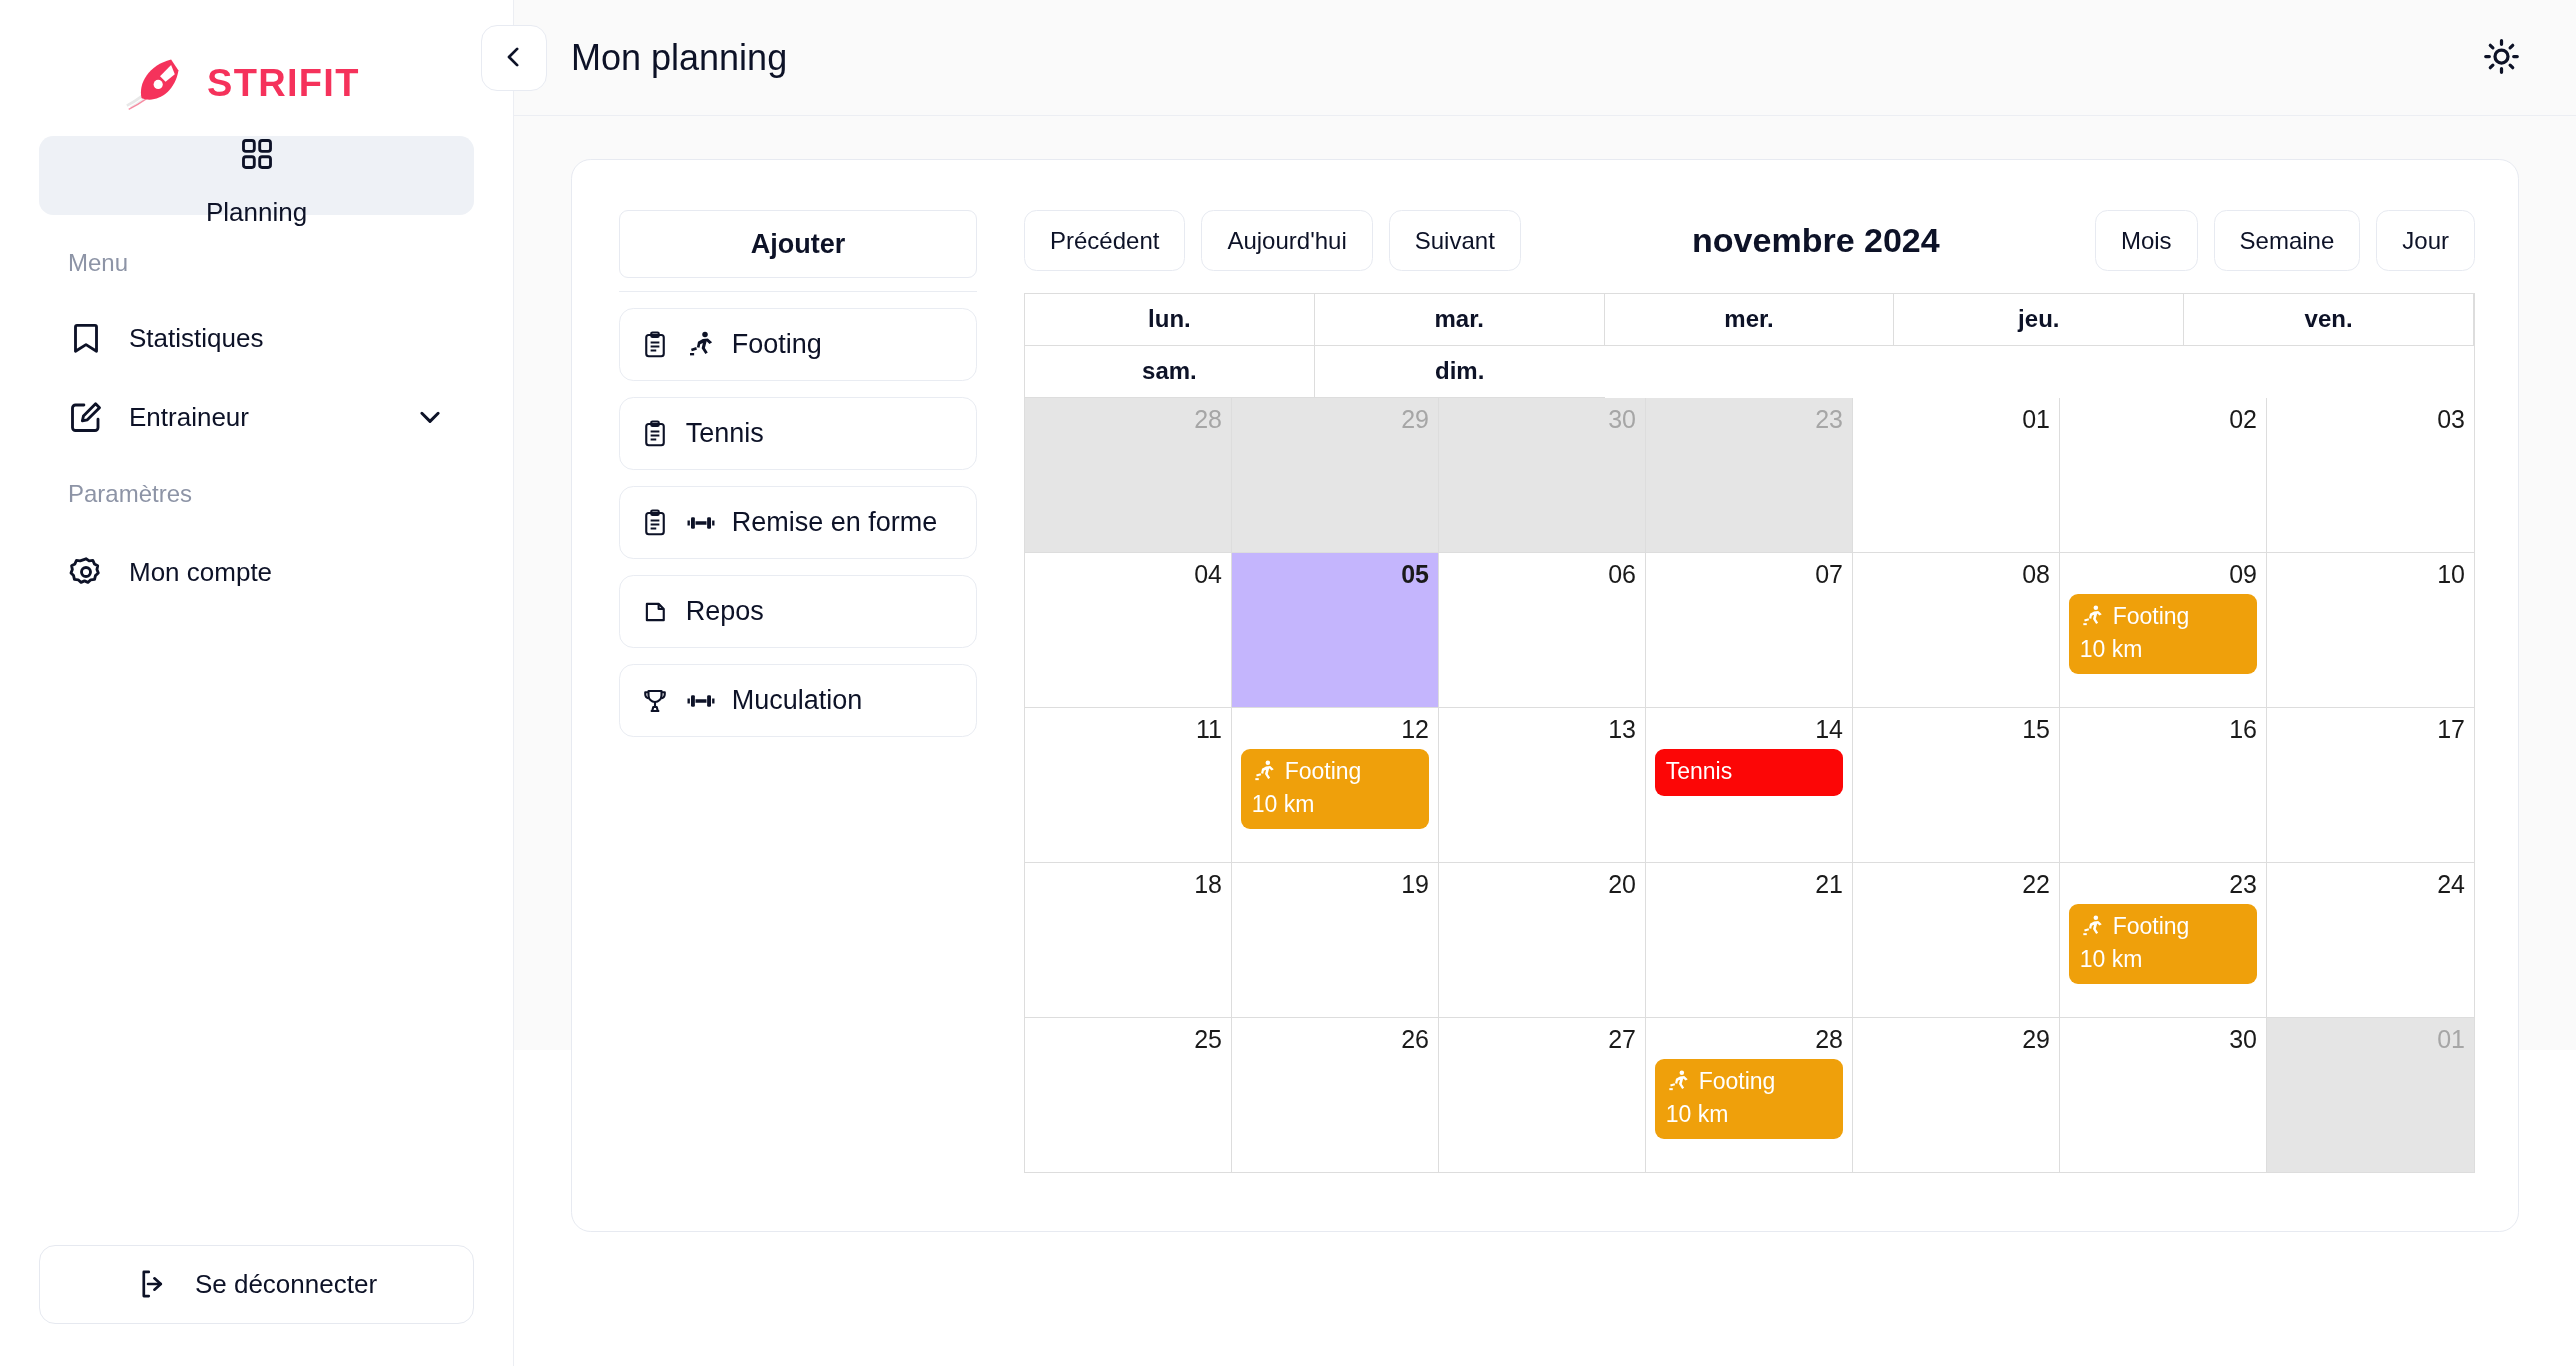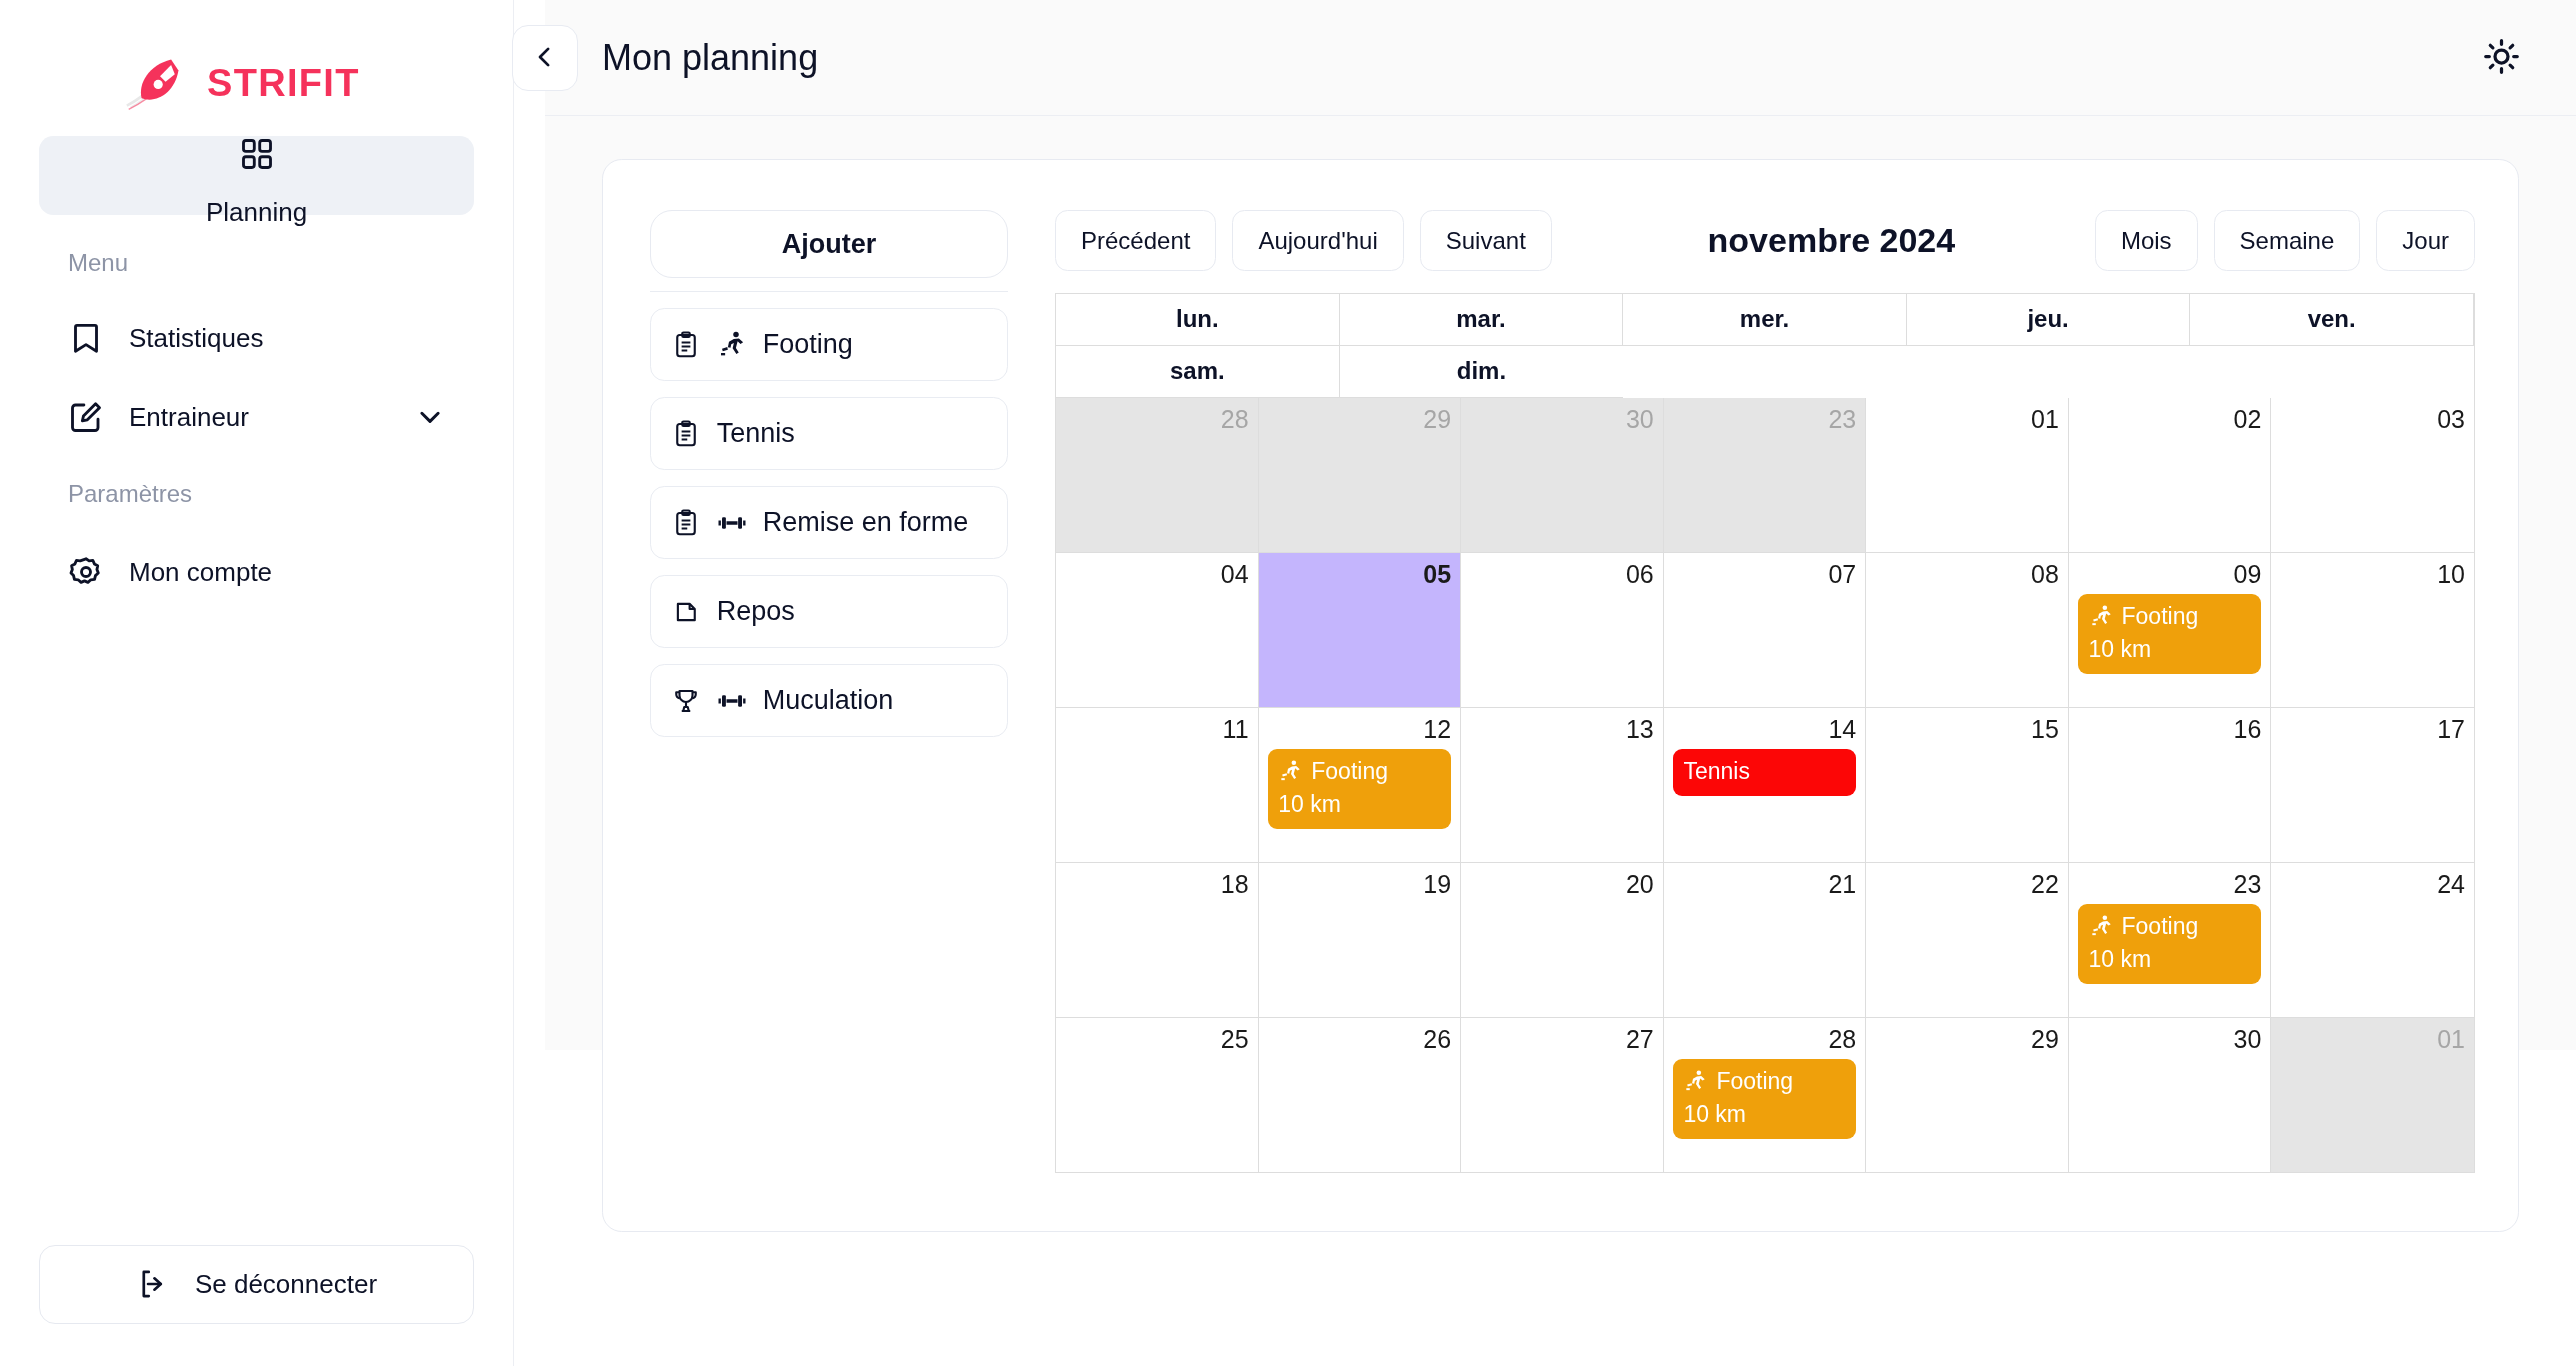--- a/index.html
+++ b/index.html
@@ -2,21 +2,21 @@
 <html style="font-size:14.3px"><head>
 <meta charset="utf-8">
 <style>
   * { box-sizing: border-box; margin: 0; padding: 0; }
   html, body {
     width: 2576px; height: 1367px;
     font-family: "Liberation Sans", sans-serif;
     background: #ffffff;
     overflow: hidden;
   }
-  .app { display: flex; width: 2576px; height: 1050px; gap: 31px; }
+  .app { display: flex; width: 2576px; height: 1050px; }
 
   
   .sidebar {
     width: 514px; height: 1367px;
     background: #ffffff;
     border-right: 1.8px solid #eceef3;
     display: flex; flex-direction: column;
     flex: 0 0 514px;
     position: relative;
   }
@@ -81,21 +81,21 @@
   .content { flex: 1; padding: 43px 57px 0 57px; }
   .card {
     background: #ffffff; border: 1.8px solid #e7eaf1; border-radius: 19.7px;
     height: 1073px; padding: 50px 43px 0 47px;
     display: flex; gap: 47px;
   }
 
   
   .activity-panel { width: 358px; flex: 0 0 358px; }
   .add-btn {
-    width: 100%; height: 68px; border: 1.8px solid #e7eaf1; border-radius: 22px;
+    width: 100%; height: 68px; border: 1.8px solid #e7eaf1; border-radius: 9px;
     background: #fff; font-size: 27px; color: #0d1227; font-weight: 700;
     cursor: pointer; font-family: inherit;
   }
   .divider { height: 1.8px; background: #e9ecf2; margin: 12.5px 0 16px 0; }
   .activity-item {
     border: 1.8px solid #e9ecf2; border-radius: 14.3px; background: #fff;
     min-height: 73px; display: flex; align-items: center; gap: 16px;
     padding: 12.5px 19.7px; margin-bottom: 16px; cursor: pointer;
   }
   .activity-item .ic { width: 30px; height: 30px; flex: 0 0 30px; display:block; }

